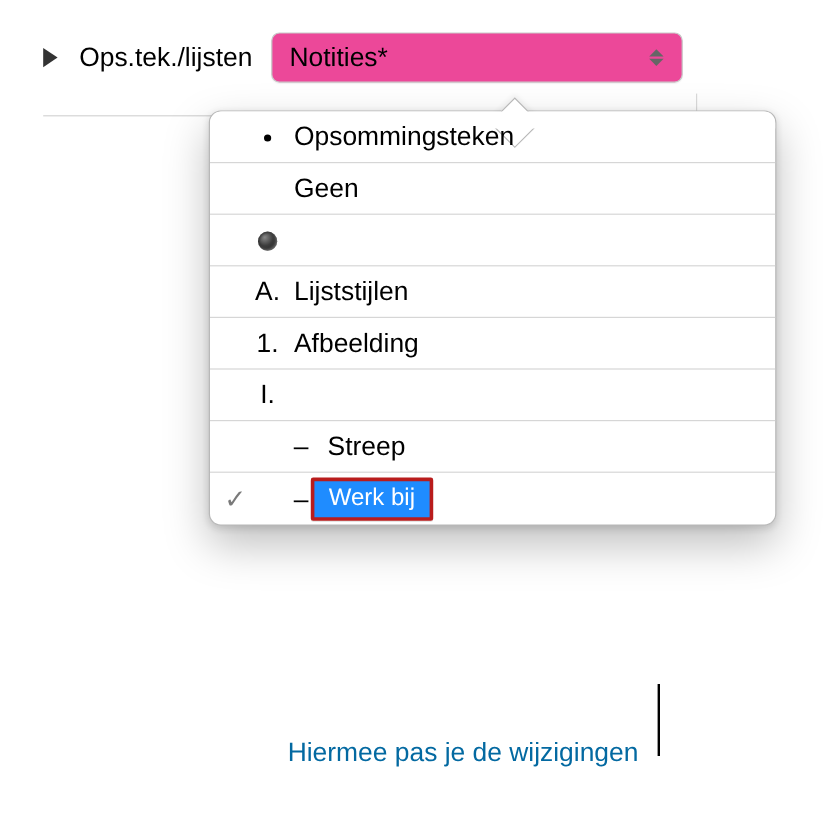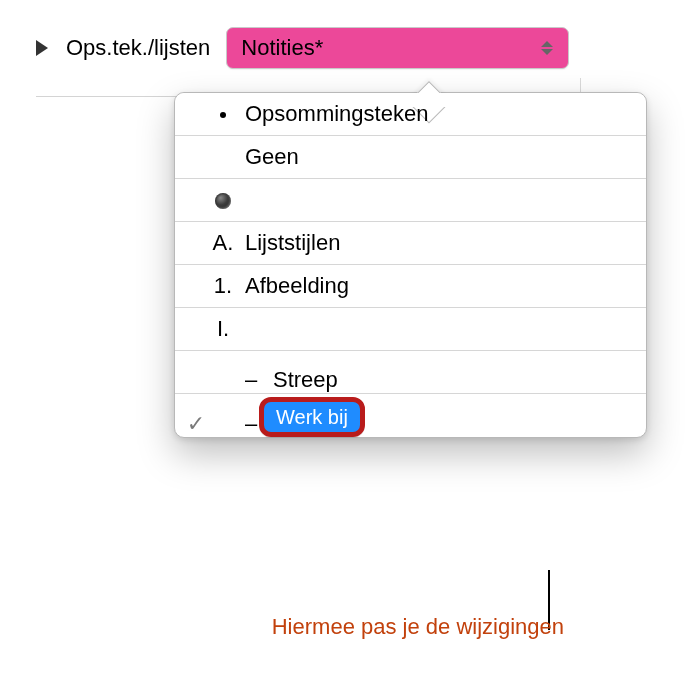--- a/index.html
+++ b/index.html
@@ -209,52 +209,52 @@
     font-size: 22px;
   }
   .item .label {
     flex: 1;
     white-space: nowrap;
     overflow: hidden;
   }
   .update-pill {
     height: 30px;
     padding: 0 12px;
-    border-radius: 12px;
+    border-radius: 2px;
     background: #1f8cff;
     color: #fff;
     font-size: 20px;
     display: flex;
     align-items: center;
-    border: 5px solid #b91c1c;
+    border: 3px solid #b91c1c;
     box-shadow: 0 1px 0 rgba(0,0,0,0.1);
   }
   .item.indent .label,
   .item.indent .lead { margin-left: 14px; }
-  .item.indent { padding-left: 84px; align-items: flex-end; }
+  .item.indent { padding-left: 84px; }
   .item.indent .lead { left: 44px; }
 
   
   .callout-line {
     position: absolute;
     width: 2px;
     background: #000;
     left: 548px;
     top: 570px;
     height: 60px;
   }
   .callout-text {
     position: absolute;
     top: 612px;
-    left: 168px;
+    left: 136px;
     width: 396px;
     font-size: 22px;
     line-height: 30px;
     text-align: right;
-    color: #c2410c;
+    color: #0369a1;
   }
 </style>
 </head>
 <body>
 
 <div class="stage">
 
   <div class="inspector-row">
     <div class="disclosure"></div>
     <div class="row-label">Ops.tek./lijsten</div>

